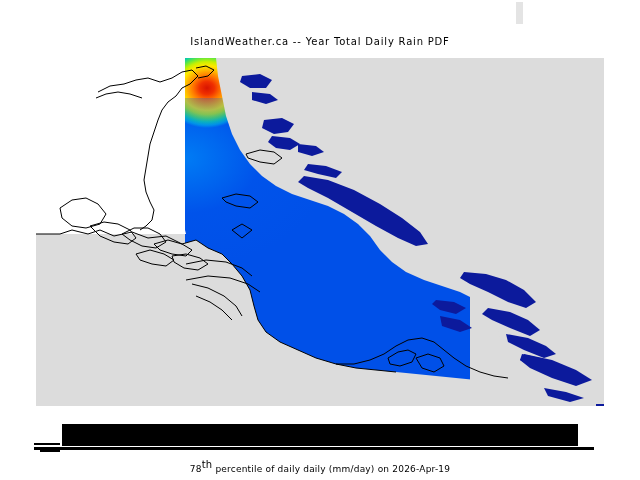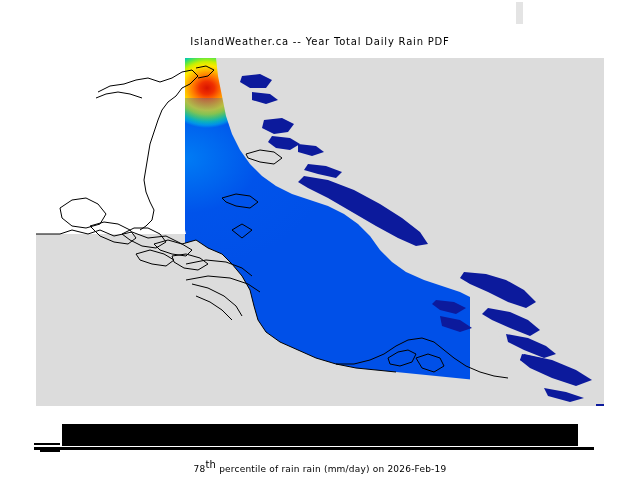--- a/index.html
+++ b/index.html
@@ -264,13 +264,13 @@
 </div>
 
 <div id="colorbar-wrap">
   <div id="colorbar"></div>
 </div>
 <div id="colorbar-shadow"></div>
 <div id="colorbar-baseline"></div>
 <div id="colorbar-lefttick"></div>
 <div id="colorbar-lefttick2"></div>
 
-<div id="caption"><span>78</span><sup>th</sup><span> percentile of rain rain (mm/day) on </span><span>2026-Feb-19</span></div>
+<div id="caption"><span>78</span><sup>th</sup><span> percentile of daily daily (mm/day) on </span><span>2026-Apr-19</span></div>
 
 </body></html>

